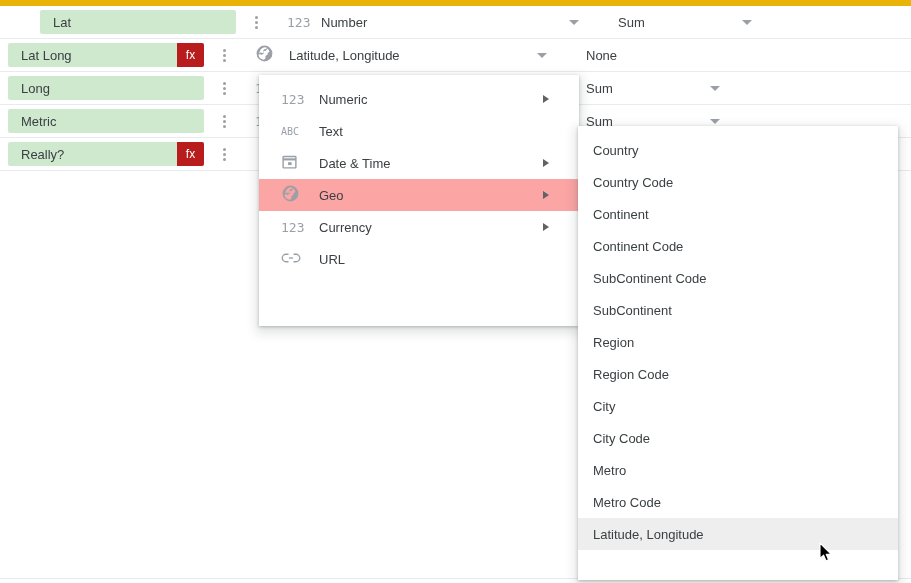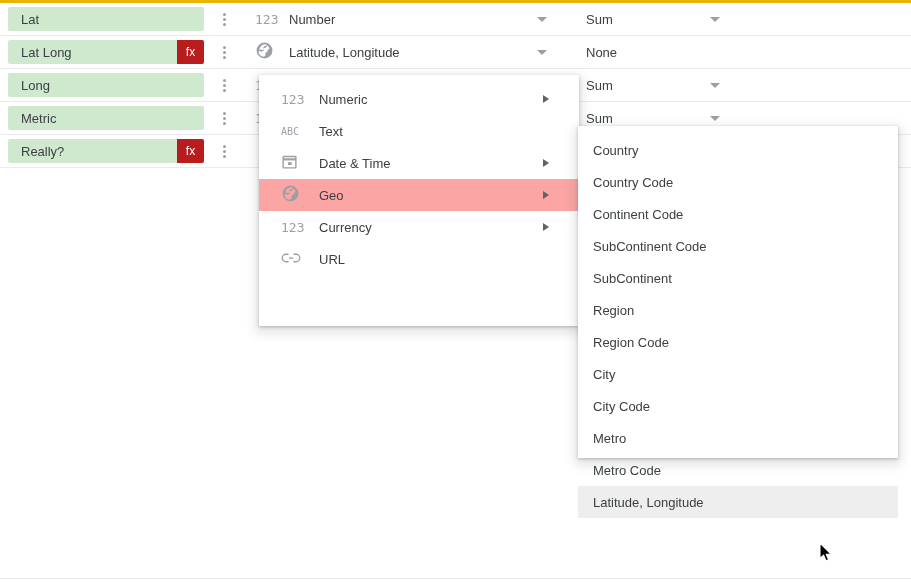--- a/index.html
+++ b/index.html
@@ -24,21 +24,21 @@
     left: 0; top: 0;
     width: 911px;
   }
   .field-row {
     position: relative;
     height: 32px;
     border-bottom: 1px solid #e8eaed;
     display: flex;
     align-items: center;
   }
-  .field-row:first-child { border-top: 3px solid #eab308; }
+  .field-row:first-child { border-top: 6px solid #eab308; padding-left: 32px; }
 
   .name-cell {
     position: relative;
     width: 196px;
     margin-left: 8px;
     height: 24px;
     flex: 0 0 auto;
   }
   .name-chip {
     position: absolute;
@@ -196,21 +196,21 @@
     width: 0; height: 0;
     border-top: 4.5px solid transparent;
     border-bottom: 4.5px solid transparent;
     border-left: 6px solid #5f6368;
   }
 
   #geo-submenu {
     left: 578px;
     top: 126px;
     width: 320px;
-    height: 332px;
+    height: 454px;
   }
   .geo-item {
     height: 32px;
     display: flex;
     align-items: center;
     padding-left: 15px;
     box-sizing: border-box;
     font-size: 13px;
     color: #3c4043;
     cursor: default;
@@ -396,20 +396,21 @@
             <path d="M15 3.5h3a4.5 4.5 0 0 1 0 9h-3"></path>
           </svg></span>
       </span>
       <span class="mi-label">URL</span>
     </div>
   </div>
 
 <div class="menu" id="geo-submenu">
     <div class="geo-item">Country</div>
     <div class="geo-item">Country Code</div>
+    <div class="geo-item">Continent</div>
     <div class="geo-item">Continent Code</div>
     <div class="geo-item">SubContinent Code</div>
     <div class="geo-item">SubContinent</div>
     <div class="geo-item">Region</div>
     <div class="geo-item">Region Code</div>
     <div class="geo-item">City</div>
     <div class="geo-item">City Code</div>
     <div class="geo-item">Metro</div>
     <div class="geo-item">Metro Code</div>
     <div class="geo-item active">Latitude, Longitude</div>

